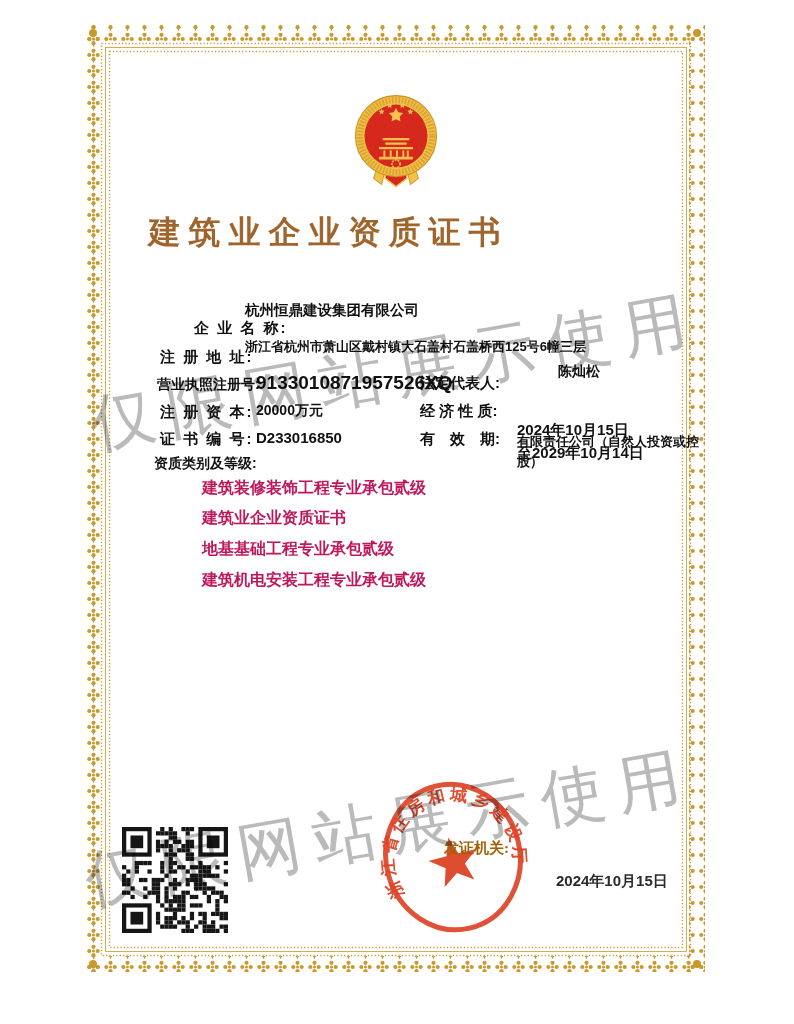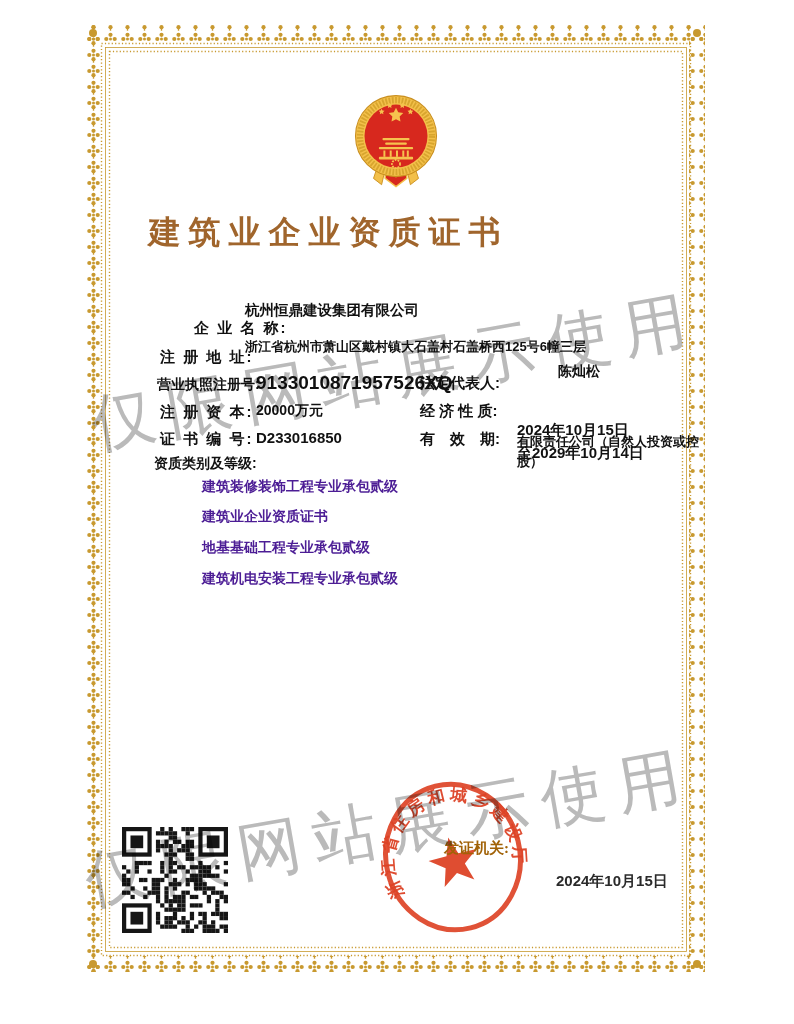--- a/index.html
+++ b/index.html
@@ -15,21 +15,21 @@
   
   #title{
     left:0;top:211px;width:657px;text-align:center;z-index:2;
     font-size:32px;font-weight:bold;letter-spacing:8px;color:#a0652c;
   }
   
   .lbl{font-weight:bold;font-size:15px;white-space:nowrap;z-index:2;color:#111;}
   .val{font-weight:bold;font-size:14px;white-space:nowrap;z-index:2;color:#111;}
   .val.small{font-size:13px;}
   .val.wrap{white-space:normal;line-height:20px;margin-top:44px;}
-  .qual{font-weight:bold;font-size:14px;white-space:nowrap;z-index:2;color:#4c1d95;}
+  .qual{font-weight:bold;font-size:16px;white-space:nowrap;z-index:2;color:#be185d;}
   
   #qr{left:122px;top:827px;width:106px;height:106px;z-index:2;}
   #seal{left:372px;top:776px;width:162px;height:162px;z-index:3;transform:rotate(-14deg);}
   #issuer{left:444px;top:839px;font-size:15px;font-weight:bold;color:#a16207;z-index:4;white-space:nowrap;font-family:Liberation Serif, serif;}
   #issue-date{left:556px;top:872px;font-size:15px;font-weight:bold;color:#2a2a2a;z-index:2;white-space:nowrap;}
   
   .wm{
     z-index:6;pointer-events:none;white-space:nowrap;
     font-family:"Liberation Serif","DejaVu Serif",serif;
     font-size:64px;letter-spacing:13px;color:#8f8f8f;opacity:.62;

